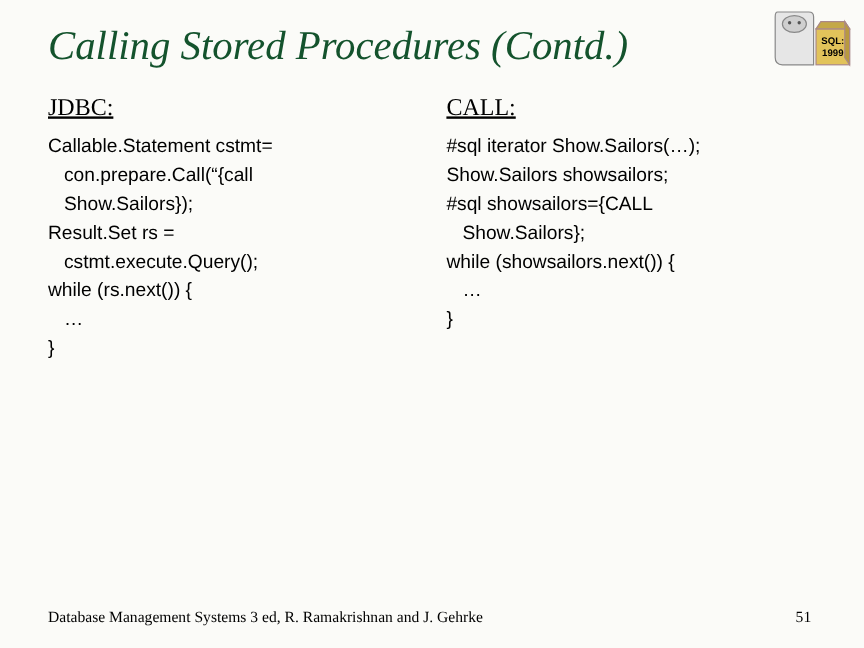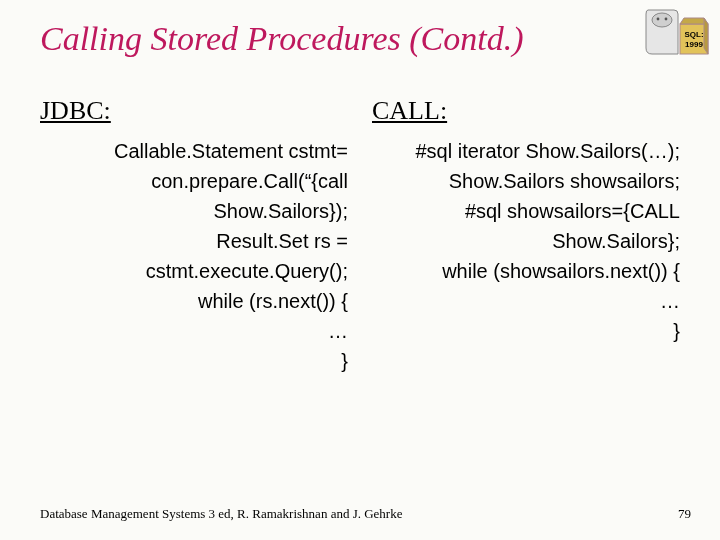--- a/index.html
+++ b/index.html
@@ -17,22 +17,22 @@
     padding: 20px 40px 30px 40px;
     box-sizing: border-box;
     width: 100%;
     height: 100%;
     position: relative;
   }
   .title {
     font-style: italic;
     font-size: 34px;
     font-weight: normal;
-    margin: 0 0 34px 0;
-    color: #be185d;
+    margin: 0 0 18px 0;
+    color: #14532d;
     font-family: 'Times New Roman', Times, serif;
   }
   .logo {
     position: absolute;
     top: 8px;
     right: 10px;
     width: 68px;
     height: 62px;
   }
   .columns {
@@ -41,35 +41,34 @@
   }
   .col {
     flex: 1;
     font-size: 19px;
     line-height: 1.45;
     color: #000;
   }
   .col-heading {
     text-decoration: underline;
     font-family: 'Times New Roman', Times, serif;
-    font-size: 26px;
+    font-size: 20px;
     margin-bottom: 6px;
   }
   .code {
     font-family: 'Trebuchet MS', 'Segoe UI', Verdana, sans-serif;
-    font-size: 20px;
+    font-size: 16px;
     white-space: pre-wrap;
     line-height: 1.5;
-    text-align: right;
   }
   .footer {
     position: absolute;
     bottom: 18px;
     left: 40px;
-    right: 29px;
+    right: 44px;
     display: flex;
     justify-content: space-between;
     font-family: 'Times New Roman', Times, serif;
     font-size: 13px;
     color: #000;
   }
 </style>
 </head>
 <body>
 
@@ -109,15 +108,15 @@
 #sql showsailors={CALL
    Show.Sailors};
 while (showsailors.next()) {
    …
 }</div>
     </div>
   </div>
 
   <div class="footer">
     <span>Database Management Systems 3 ed, R. Ramakrishnan and J. Gehrke</span>
-    <span>79</span>
+    <span>51</span>
   </div>
 </div>
 
 </body></html>

